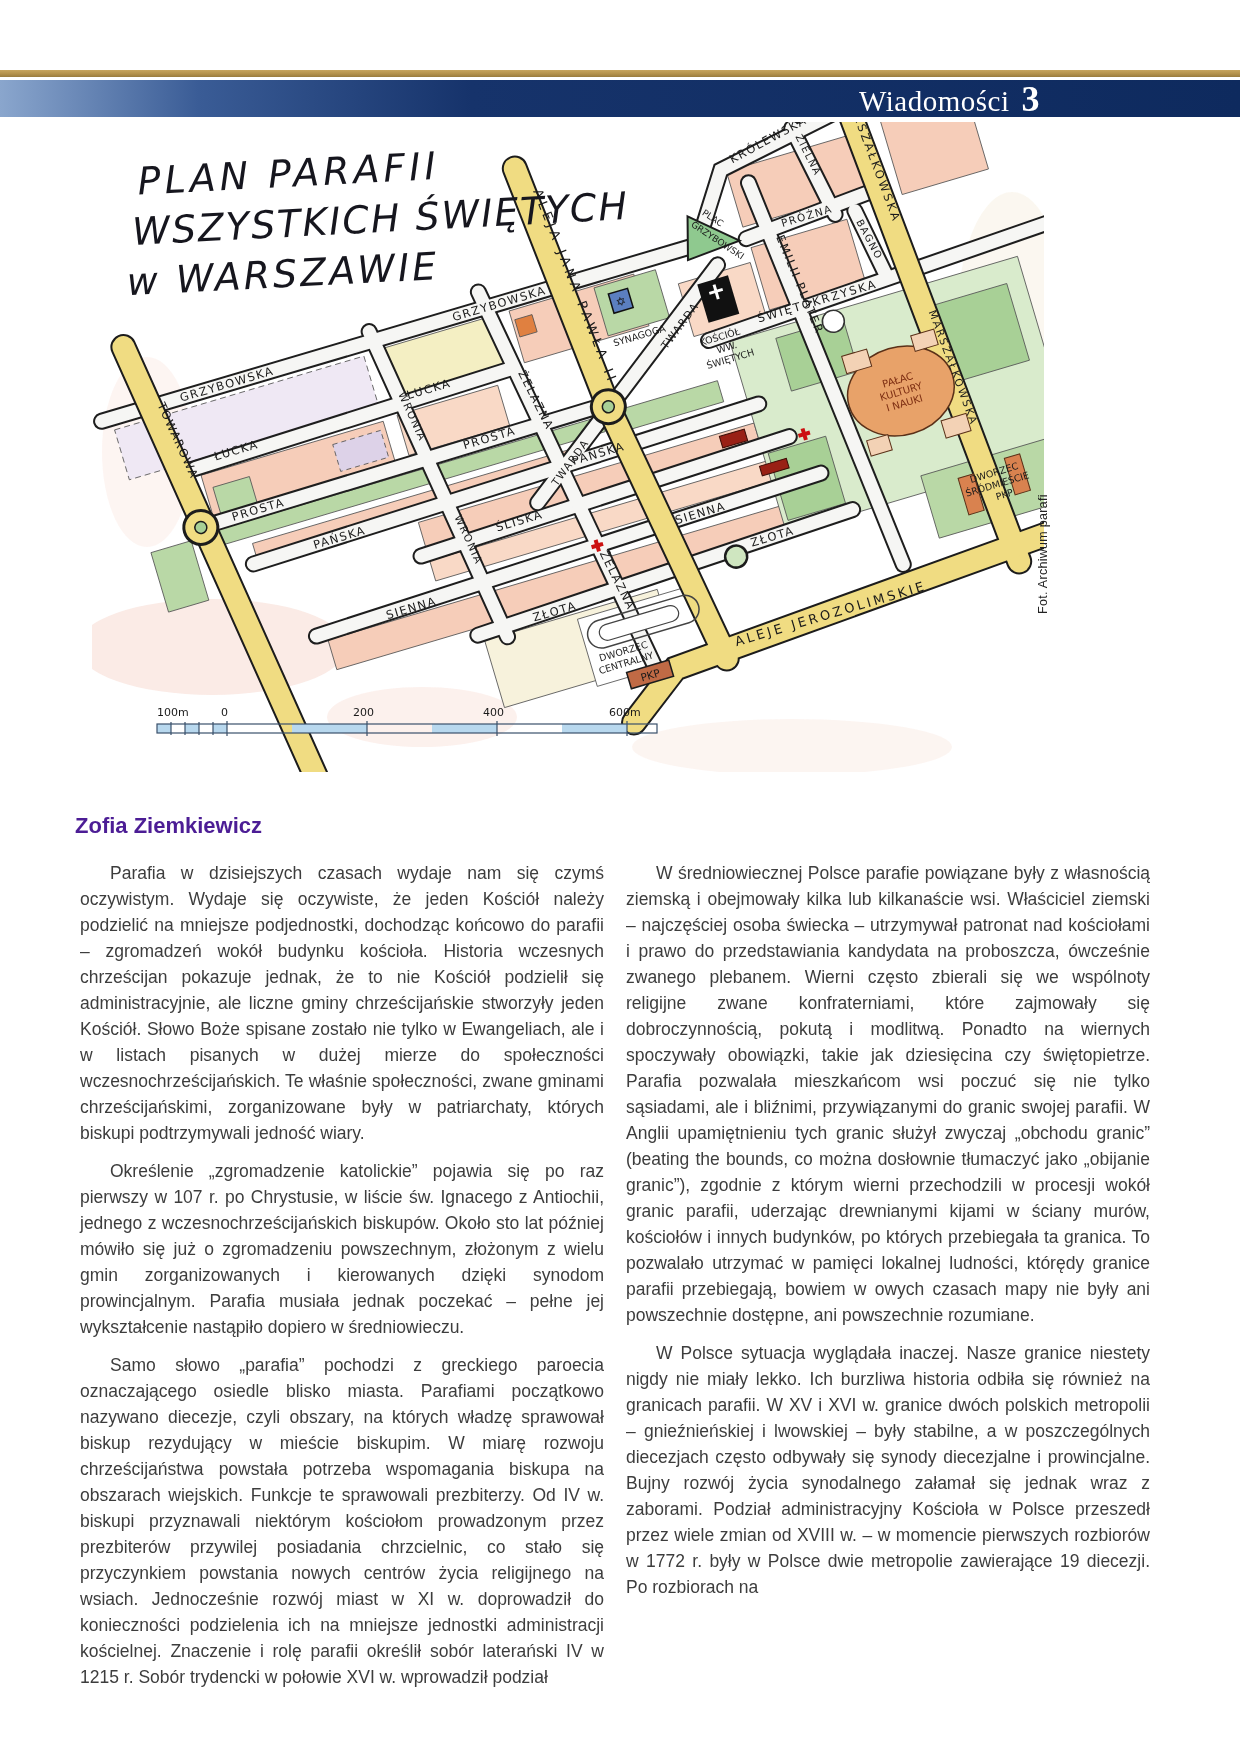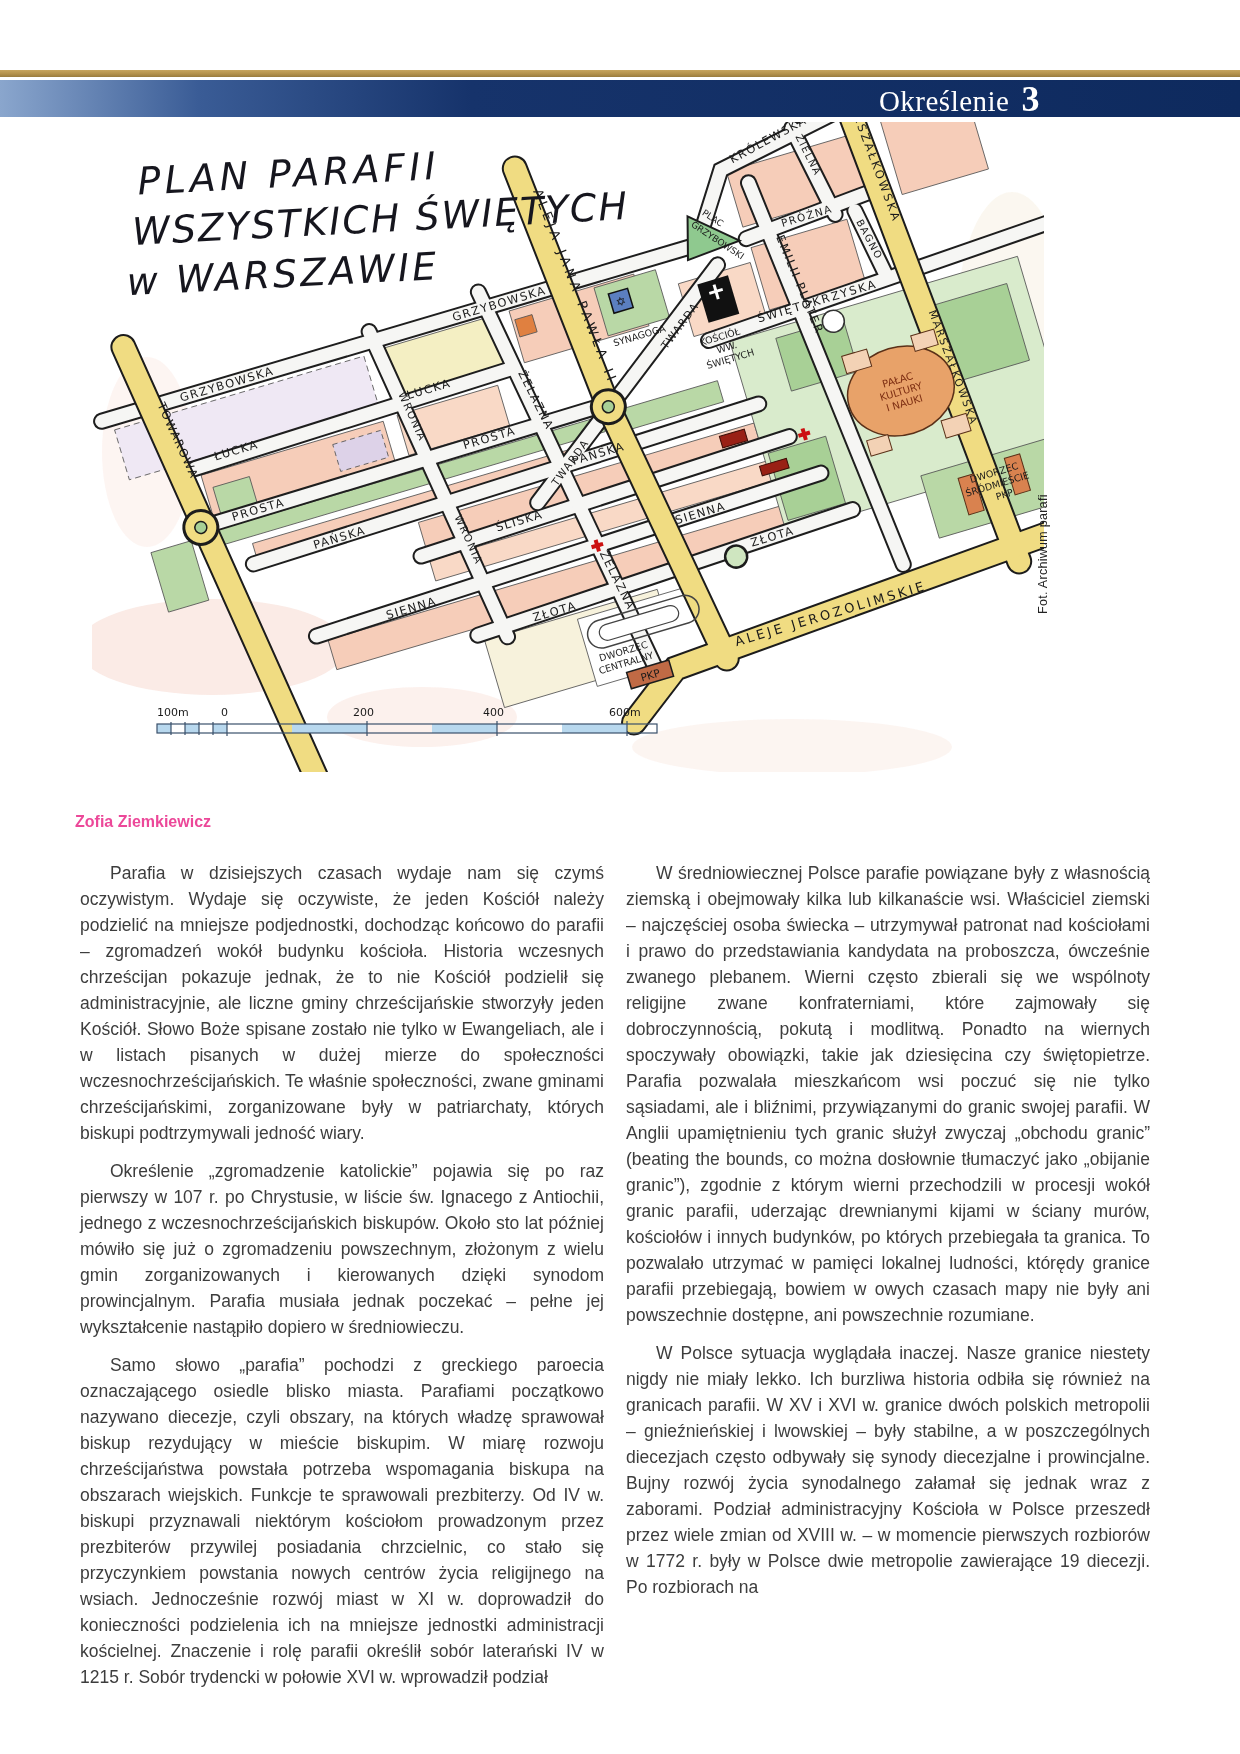--- a/index.html
+++ b/index.html
@@ -19,39 +19,39 @@
   
   .map-wrap{position:absolute;top:122px;left:92px;width:952px;height:650px;}
   .map-wrap svg{display:block;}
   .credit{
     position:absolute;left:1036px;top:614px;width:152px;
     transform:rotate(-90deg);transform-origin:0 0;
     font-size:12.5px;color:#222;white-space:nowrap;letter-spacing:.3px;}
   
   .headline{position:absolute;top:760px;left:75px;width:1096px;
     color:#e52329;font-size:34px;font-weight:bold;letter-spacing:-.4px;line-height:1.1;}
-  .author{position:absolute;top:813px;left:75px;color:#ec4899;font-size:16px;font-weight:bold;}
+  .author{position:absolute;top:813px;left:75px;color:#4c1d95;font-size:22px;font-weight:bold;}
   .columns{position:absolute;top:860px;left:80px;width:1070px;display:flex;gap:22px;}
   .colm{width:524px;text-align:justify;font-size:17.5px;line-height:26px;color:#3d3d3d;
     hyphens:none;}
   .body-p{margin:0 0 12px 0;text-indent:30px;}
   .body-p.no-indent{text-indent:0;}
   .ital{}
   
   .mlabel{font-family:"DejaVu Sans",sans-serif;fill:#1a1a1a;}
 </style>
 </head>
 <body>
 
 <div class="page">
 
   <div class="gold-line"></div>
   <div class="blue-bar">
     <div class="masthead">
-      <span>Określenie</span><span class="pageno">3</span>
+      <span>Wiadomości</span><span class="pageno">3</span>
     </div>
   </div>
 
   <div class="map-wrap">
   <svg width="952" height="650" viewBox="0 0 952 650" xmlns="http://www.w3.org/2000/svg">
 
     <g opacity="0.85">
       <ellipse cx="120" cy="525" rx="135" ry="48" fill="#f5cfc4" opacity="0.5"></ellipse>
       <ellipse cx="330" cy="595" rx="95" ry="30" fill="#f5cfc4" opacity="0.35"></ellipse>
       <ellipse cx="55" cy="330" rx="45" ry="95" fill="#f8ddd3" opacity="0.35"></ellipse>

